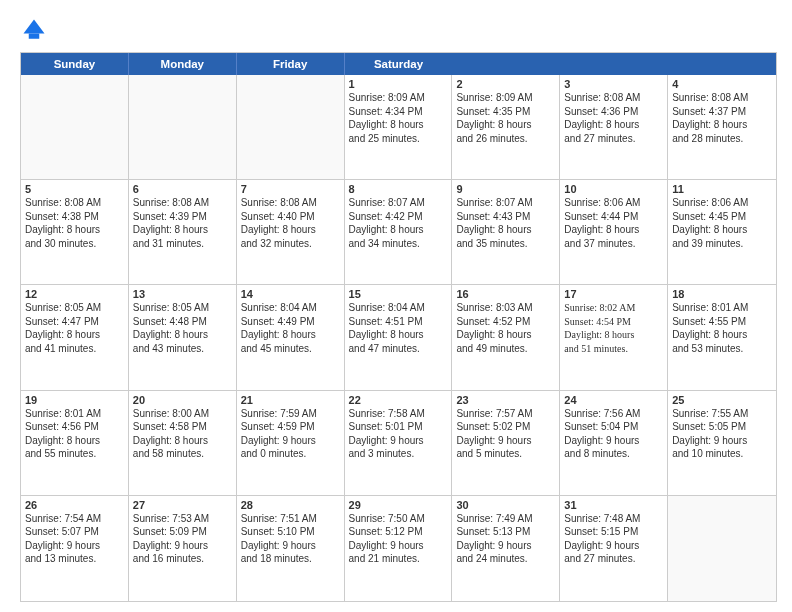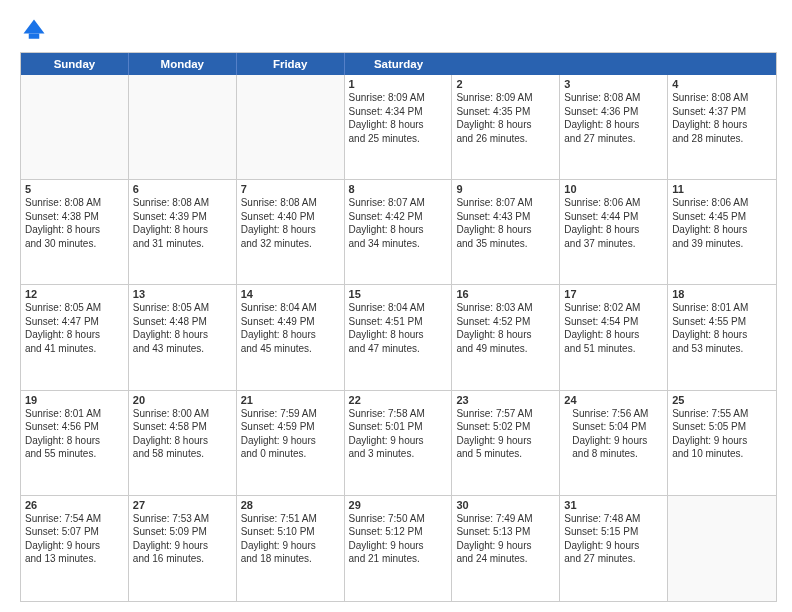--- a/index.html
+++ b/index.html
@@ -258,21 +258,21 @@
           </div>
           <div class="cal-cell">
             <span class="day-num">16</span>
             <div class="cell-text" style="white-space: pre-wrap;">Sunrise: 8:03 AM
 Sunset: 4:52 PM
 Daylight: 8 hours
 and 49 minutes.</div>
           </div>
           <div class="cal-cell">
             <span class="day-num">17</span>
-            <div class="cell-text" style="white-space: pre-wrap;">Sunrise: 8:02 AM
+            <div class="cell-text" style="white-space: pre-wrap; font-family: Liberation Serif, serif;">Sunrise: 8:02 AM
 Sunset: 4:54 PM
 Daylight: 8 hours
 and 51 minutes.</div>
           </div>
           <div class="cal-cell">
             <span class="day-num">18</span>
             <div class="cell-text" style="white-space: pre-wrap;">Sunrise: 8:01 AM
 Sunset: 4:55 PM
 Daylight: 8 hours
 and 53 minutes.</div>
@@ -309,21 +309,21 @@
           </div>
           <div class="cal-cell">
             <span class="day-num">23</span>
             <div class="cell-text" style="white-space: pre-wrap;">Sunrise: 7:57 AM
 Sunset: 5:02 PM
 Daylight: 9 hours
 and 5 minutes.</div>
           </div>
           <div class="cal-cell">
             <span class="day-num">24</span>
-            <div class="cell-text" style="white-space: pre-wrap; margin-left: 8px;">Sunrise: 7:56 AM
+            <div class="cell-text" style="white-space: pre-wrap;">Sunrise: 7:56 AM
 Sunset: 5:04 PM
 Daylight: 9 hours
 and 8 minutes.</div>
           </div>
           <div class="cal-cell">
             <span class="day-num">25</span>
             <div class="cell-text" style="white-space: pre-wrap;">Sunrise: 7:55 AM
 Sunset: 5:05 PM
 Daylight: 9 hours
 and 10 minutes.</div>

